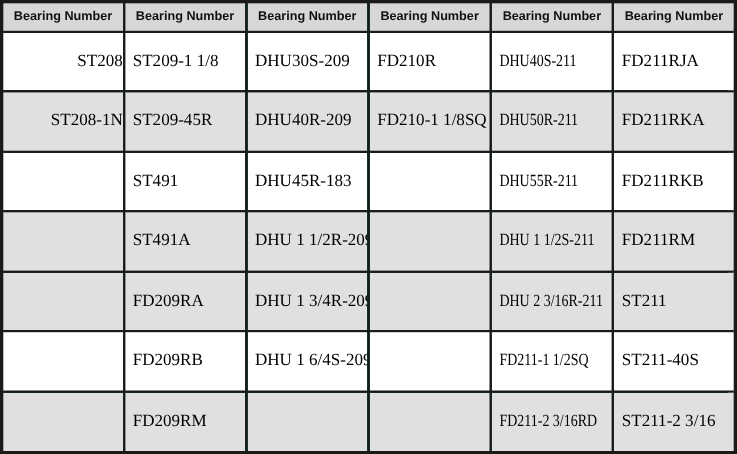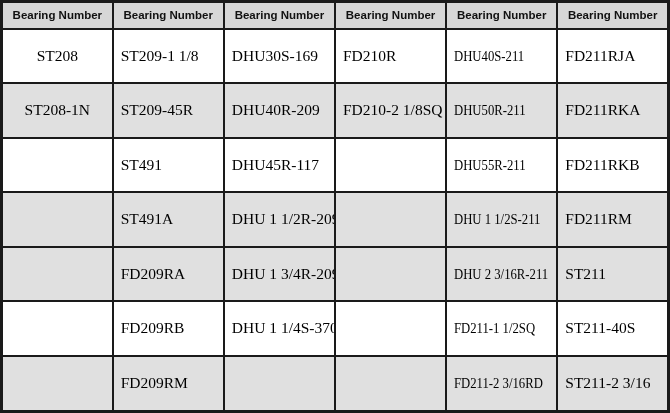--- a/index.html
+++ b/index.html
@@ -45,21 +45,21 @@
   }
   td {
     font-size: 15.5px;
     color: var(--text-color);
     text-align: left;
     padding-left: 7px;
     background: #ffffff;
   }
   tr.alt td { background: var(--alt-row-bg); }
   td.center {
-    text-align: center;
+    text-align: right;
     padding-left: 0;
     margin-top: 17px;
   }
   .cell-text { display: inline-block; }
   .cell-text.condensed {
     transform: scaleX(0.82);
     transform-origin: 0 50%;
   }
 </style>
 </head>
@@ -74,37 +74,37 @@
           <th>Bearing Number</th>
           <th>Bearing Number</th>
           <th>Bearing Number</th>
           <th>Bearing Number</th>
         </tr>
     </thead>
     <tbody id="table-body">
         <tr>
           <td class="center"><span class="cell-text">ST208</span></td>
           <td><span class="cell-text">ST209-1 1/8</span></td>
-          <td><span class="cell-text">DHU30S-169</span></td>
+          <td><span class="cell-text">DHU30S-209</span></td>
           <td><span class="cell-text">FD210R</span></td>
           <td><span class="cell-text condensed">DHU40S-211</span></td>
           <td><span class="cell-text">FD211RJA</span></td>
         </tr>
         <tr class="alt">
           <td class="center"><span class="cell-text">ST208-1N</span></td>
           <td><span class="cell-text">ST209-45R</span></td>
           <td><span class="cell-text">DHU40R-209</span></td>
-          <td><span class="cell-text">FD210-2 1/8SQ</span></td>
+          <td><span class="cell-text">FD210-1 1/8SQ</span></td>
           <td><span class="cell-text condensed">DHU50R-211</span></td>
           <td><span class="cell-text">FD211RKA</span></td>
         </tr>
         <tr>
           <td class="center"><span class="cell-text"></span></td>
           <td><span class="cell-text">ST491</span></td>
-          <td><span class="cell-text">DHU45R-117</span></td>
+          <td><span class="cell-text">DHU45R-183</span></td>
           <td><span class="cell-text"></span></td>
           <td><span class="cell-text condensed">DHU55R-211</span></td>
           <td><span class="cell-text">FD211RKB</span></td>
         </tr>
         <tr class="alt">
           <td class="center"><span class="cell-text"></span></td>
           <td><span class="cell-text">ST491A</span></td>
           <td><span class="cell-text">DHU 1 1/2R-209</span></td>
           <td><span class="cell-text"></span></td>
           <td><span class="cell-text condensed">DHU 1 1/2S-211</span></td>
@@ -114,21 +114,21 @@
           <td class="center"><span class="cell-text"></span></td>
           <td><span class="cell-text">FD209RA</span></td>
           <td><span class="cell-text">DHU 1 3/4R-209</span></td>
           <td><span class="cell-text"></span></td>
           <td><span class="cell-text condensed">DHU 2 3/16R-211</span></td>
           <td><span class="cell-text">ST211</span></td>
         </tr>
         <tr>
           <td class="center"><span class="cell-text"></span></td>
           <td><span class="cell-text">FD209RB</span></td>
-          <td><span class="cell-text">DHU 1 1/4S-370</span></td>
+          <td><span class="cell-text">DHU 1 6/4S-209</span></td>
           <td><span class="cell-text"></span></td>
           <td><span class="cell-text condensed">FD211-1 1/2SQ</span></td>
           <td><span class="cell-text">ST211-40S</span></td>
         </tr>
         <tr class="alt">
           <td class="center"><span class="cell-text"></span></td>
           <td><span class="cell-text">FD209RM</span></td>
           <td><span class="cell-text"></span></td>
           <td><span class="cell-text"></span></td>
           <td><span class="cell-text condensed">FD211-2 3/16RD</span></td>

